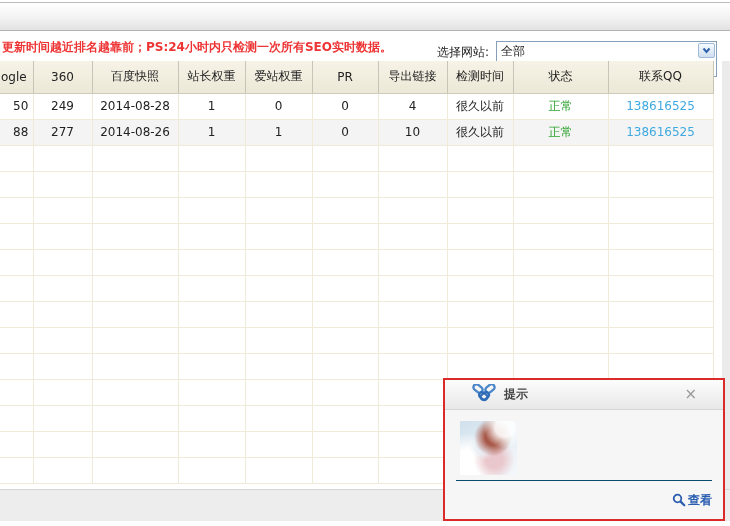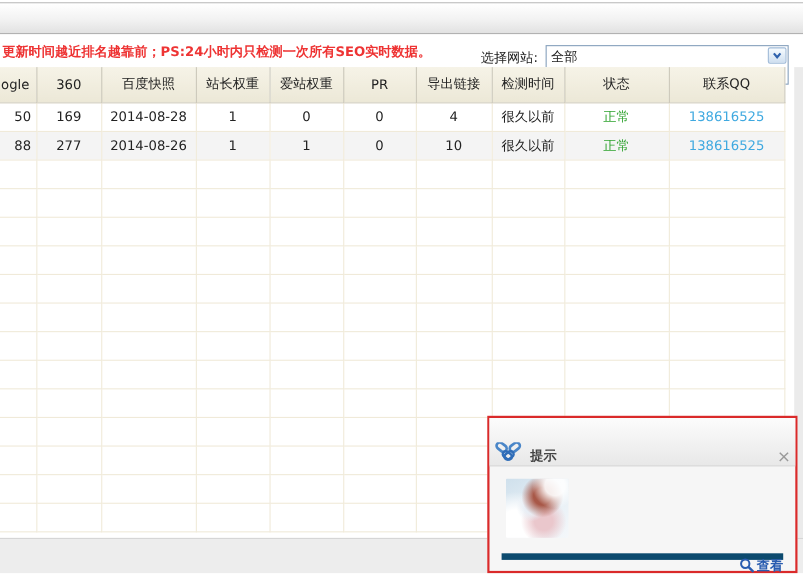--- a/index.html
+++ b/index.html
@@ -33,35 +33,35 @@
   .grid td.c0 { text-align:left; padding-left:13px; }
   .grid td.status { color:#2fa32f; }
   .grid td.qq { color:#3fa9e0; cursor:pointer; }
 
   .right-strip { position:absolute; left:722px; top:61px; width:8px; height:428px; background:#ebebeb; }
   .bottom-bar { position:absolute; left:0; top:489px; width:730px; height:32px; background:#ededed; border-top:1px solid #d6d6d6; }
 
   
   .popup { position:absolute; left:443px; top:378px; width:282px; height:143px; z-index:10;
            border:2px solid #da2a2a; background:#f6f6f6; display:flex; flex-direction:column; }
-  .popup-header { flex:none; height:44px; display:flex; align-items:flex-end; padding:0 4px;
+  .popup-header { flex:none; height:30px; display:flex; align-items:center; padding:0 26px;
                   background:linear-gradient(#fcfcfc,#e8e8e8); border-bottom:1px solid #d5d5d5; }
   .popup-title { margin-left:7px; font-weight:bold; color:#444; }
   .popup-close { margin-left:auto; color:#999; font-size:15px; line-height:15px; cursor:pointer; }
   .popup-body { flex:1; position:relative; }
   .thumb { position:absolute; left:15px; top:11px; width:57px; height:54px; border-radius:1px;
            background:
              radial-gradient(circle at 78% 12%, rgba(255,255,255,.9) 0 14%, rgba(255,255,255,0) 32%),
              radial-gradient(circle at 58% 30%, #a85848 0 16%, rgba(168,88,72,0) 38%),
              radial-gradient(circle at 40% 48%, #e8eef5 0 12%, rgba(232,238,245,0) 30%),
              radial-gradient(circle at 60% 72%, #eac7cc 0 16%, rgba(234,199,204,0) 40%),
              radial-gradient(circle at 15% 80%, #ffffff 0 22%, rgba(255,255,255,0) 48%),
              linear-gradient(150deg, #cfe0ec, #e8f0f6 55%, #f4f7fa); }
   .popup-msg { position:absolute; left:92px; top:25px; color:#2e5fc2; font-weight:bold; white-space:nowrap; }
-  .popup-footer { flex:none; height:16px; margin:0 11px; border-top:6px solid #0c4a6e;
+  .popup-footer { flex:none; height:39px; margin:0 11px; border-top:1px solid #0c4a6e;
                   display:flex; align-items:center; justify-content:flex-end; }
   .popup-action { display:flex; align-items:center; gap:2px; color:#2a5db0; font-weight:bold; cursor:pointer; }
 </style>
 </head>
 <body>
 
 <div class="page">
 
   <div class="topbar"></div>
 
@@ -100,21 +100,21 @@
         <th>PR</th>
         <th>导出链接</th>
         <th>检测时间</th>
         <th>状态</th>
         <th>联系QQ</th>
       </tr>
     </thead>
     <tbody>
       <tr>
         <td class="c0">50</td>
-        <td>169</td>
+        <td>249</td>
         <td>2014-08-28</td>
         <td>1</td>
         <td>0</td>
         <td>0</td>
         <td>4</td>
         <td>很久以前</td>
         <td class="status">正常</td>
         <td class="qq">138616525</td>
       </tr>
       <tr class="alt">

